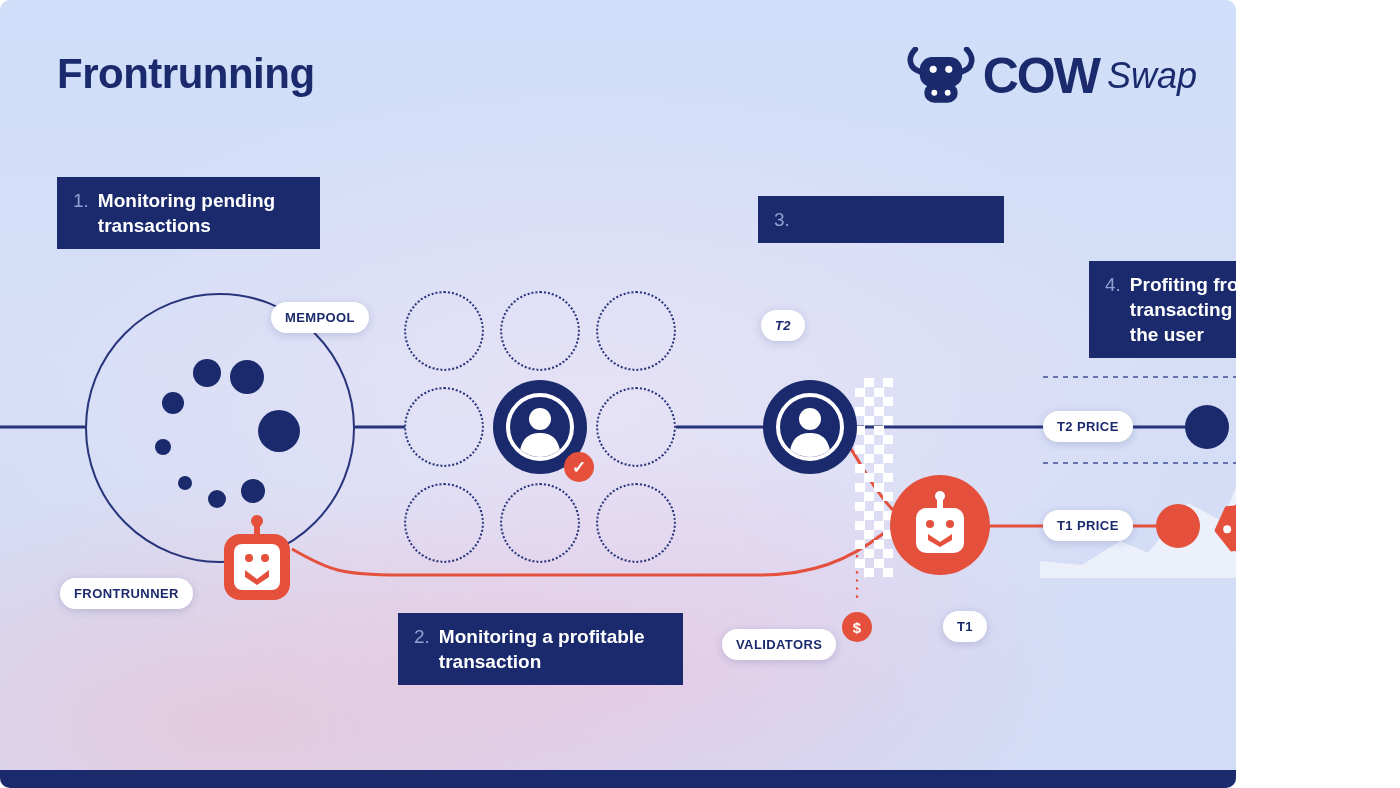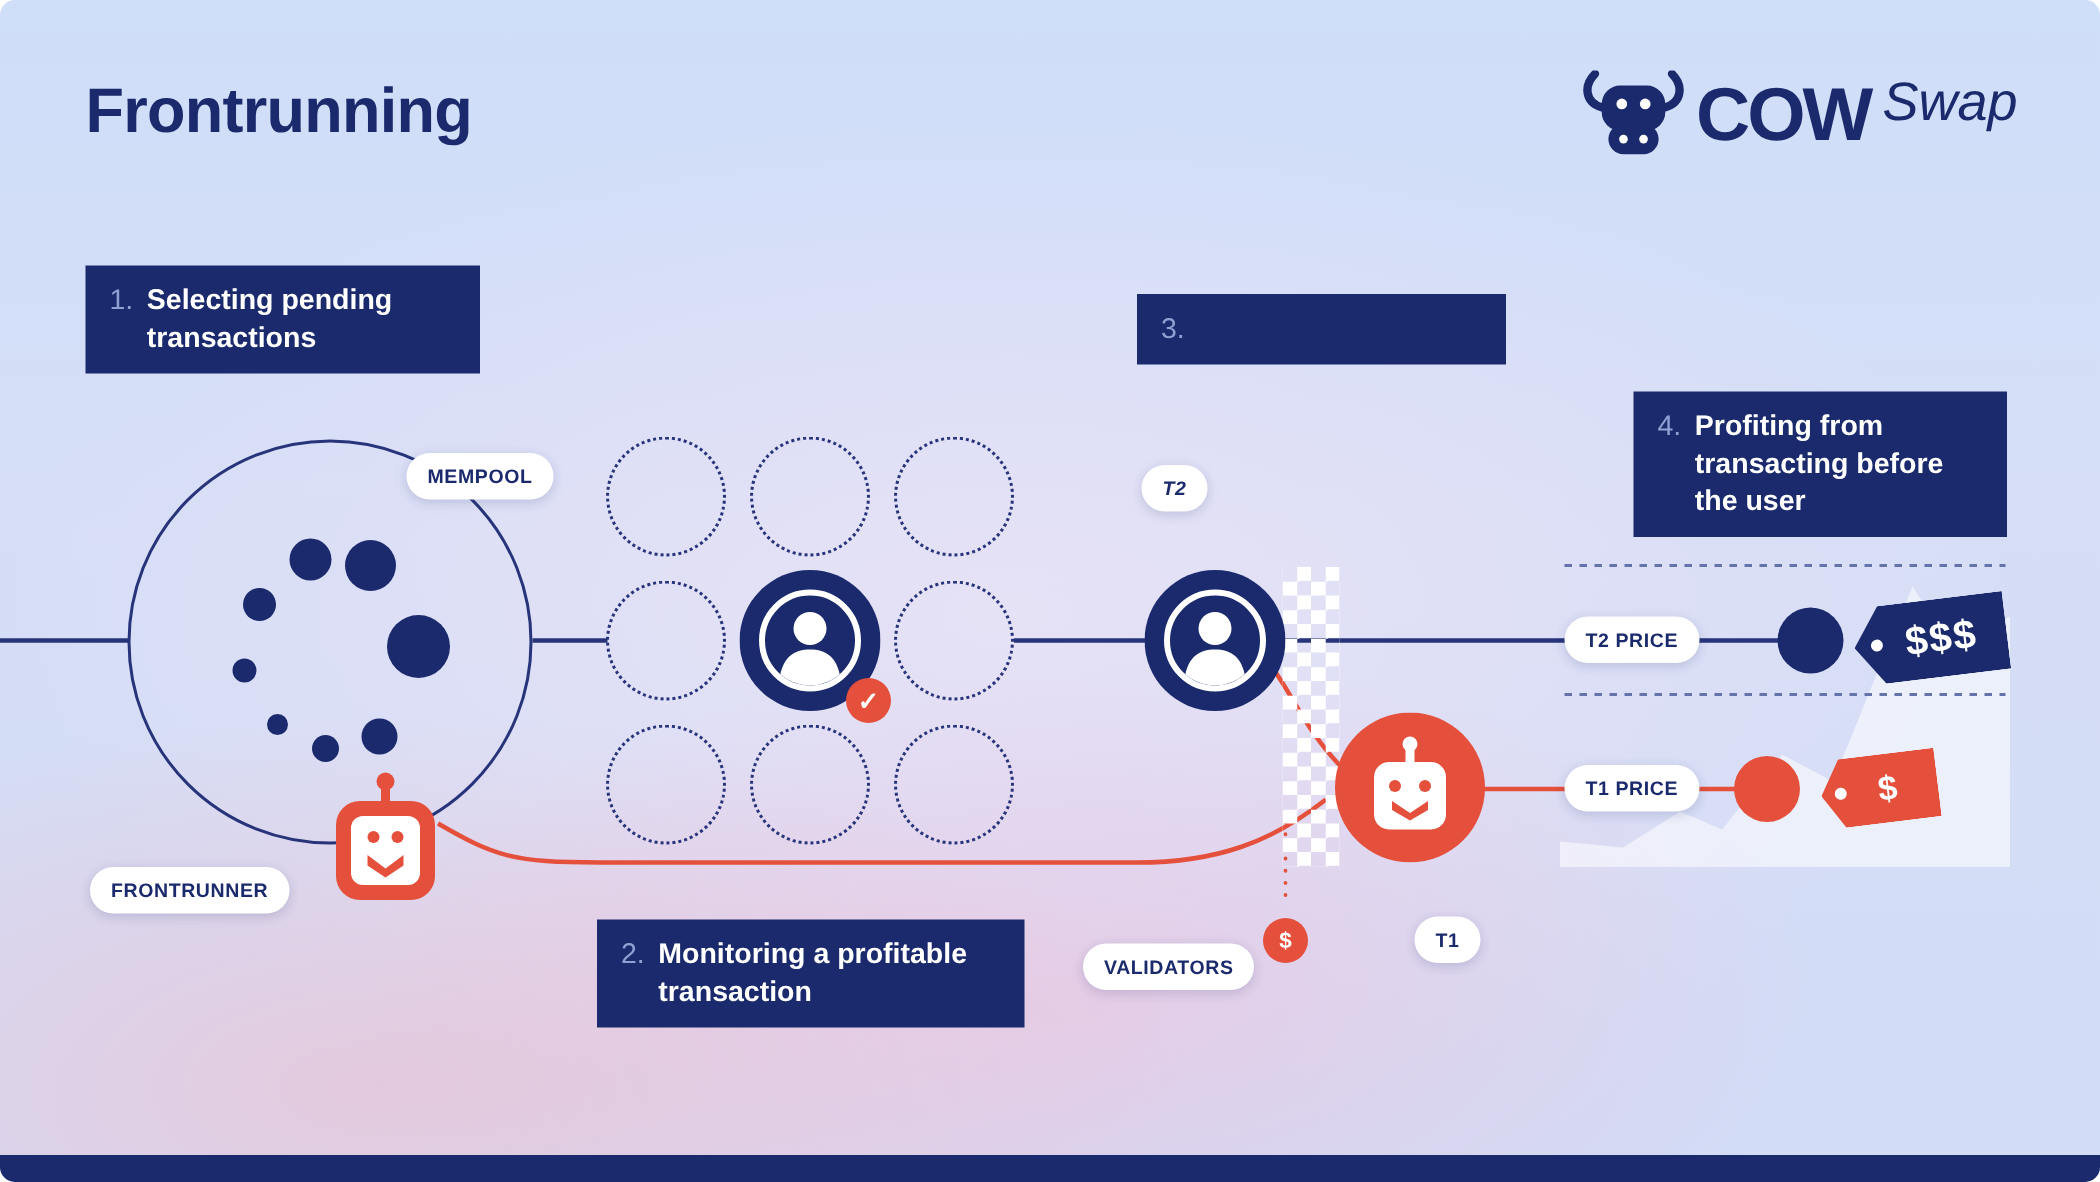--- a/index.html
+++ b/index.html
@@ -2,29 +2,29 @@
 <html style="--navy: #1A2A6C; --red: #E4503B; --pill: #FFFFFF;"><head>
 <meta charset="utf-8">
 <style>
   :root{
     --navy:#1A2A6C;
     --red:#E4503B;
     --pill:#FFFFFF;
   }
   html,body{margin:0;padding:0;background:#fff;font-family:"Liberation Sans",sans-serif;}
   .canvas{
-    position:relative;width:1400px;height:788px;overflow:hidden;border-radius:10px;
+    position:relative;width:1236px;height:788px;overflow:hidden;border-radius:10px;
     background:
       radial-gradient(55% 45% at 18% 92%, rgba(246,183,196,0.50) 0%, rgba(246,183,196,0) 70%),
       radial-gradient(50% 42% at 52% 85%, rgba(243,186,214,0.48) 0%, rgba(243,186,214,0) 70%),
       radial-gradient(62% 55% at 48% 52%, rgba(241,228,246,0.60) 0%, rgba(241,228,246,0) 78%),
       linear-gradient(180deg,#cfdef9 0%,#d6def6 45%,#d2dcf6 100%);
   }
   .title{position:absolute;left:57px;top:50px;margin:0;font-size:42px;font-weight:bold;letter-spacing:-0.5px;color:var(--navy);}
-  .logo{position:absolute;top:47px;right:55px;display:flex;color:var(--navy);}
+  .logo{position:absolute;top:47px;right:39px;display:flex;align-items:center;color:var(--navy);}
   .logo svg{display:block;margin-right:6px;}
   .logo-brand{font-size:50px;font-weight:bold;letter-spacing:-2px;}
   .logo-suffix{font-size:36px;font-weight:400;margin-left:8px;font-style:italic;}
 
   .stepbox{position:absolute;display:flex;background:var(--navy);color:#fff;padding:11px 16px;box-sizing:border-box;font-size:19px;font-weight:bold;line-height:1.32;}
   .step-num{color:#8FA0D2;font-weight:400;margin-right:9px;flex:0 0 auto;}
   .step1{left:57px;top:177px;width:263px;}
   .step2{left:398px;top:613px;width:285px;}
   .step3{left:758px;top:196px;width:246px;}
   .step4{left:1089px;top:261px;width:249px;}
@@ -112,21 +112,21 @@
     <path d="M988,526 H1158" stroke="#E4503B" stroke-width="3" fill="none"></path>
     <path d="M857,548 V604" stroke="#E4503B" stroke-width="2.5" stroke-dasharray="0.1 8" stroke-linecap="round" fill="none"></path>
     <path d="M1043,377 H1337" stroke="#6474AB" stroke-width="2" stroke-dasharray="5 5" fill="none"></path>
     <path d="M1043,463 H1337" stroke="#6474AB" stroke-width="2" stroke-dasharray="5 5" fill="none"></path>
   </svg>
 
   <div class="checker"></div>
 
   <div class="stepbox step1">
     <span class="step-num">1.</span>
-    <span class="step-text">Selecting pending transactions</span>
+    <span class="step-text">Monitoring pending transactions</span>
   </div>
   <div class="stepbox step2">
     <span class="step-num">2.</span>
     <span class="step-text">Monitoring a profitable transaction</span>
   </div>
   <div class="stepbox step3">
     <span class="step-num">3.</span>
   </div>
   <div class="stepbox step4">
     <span class="step-num">4.</span>

